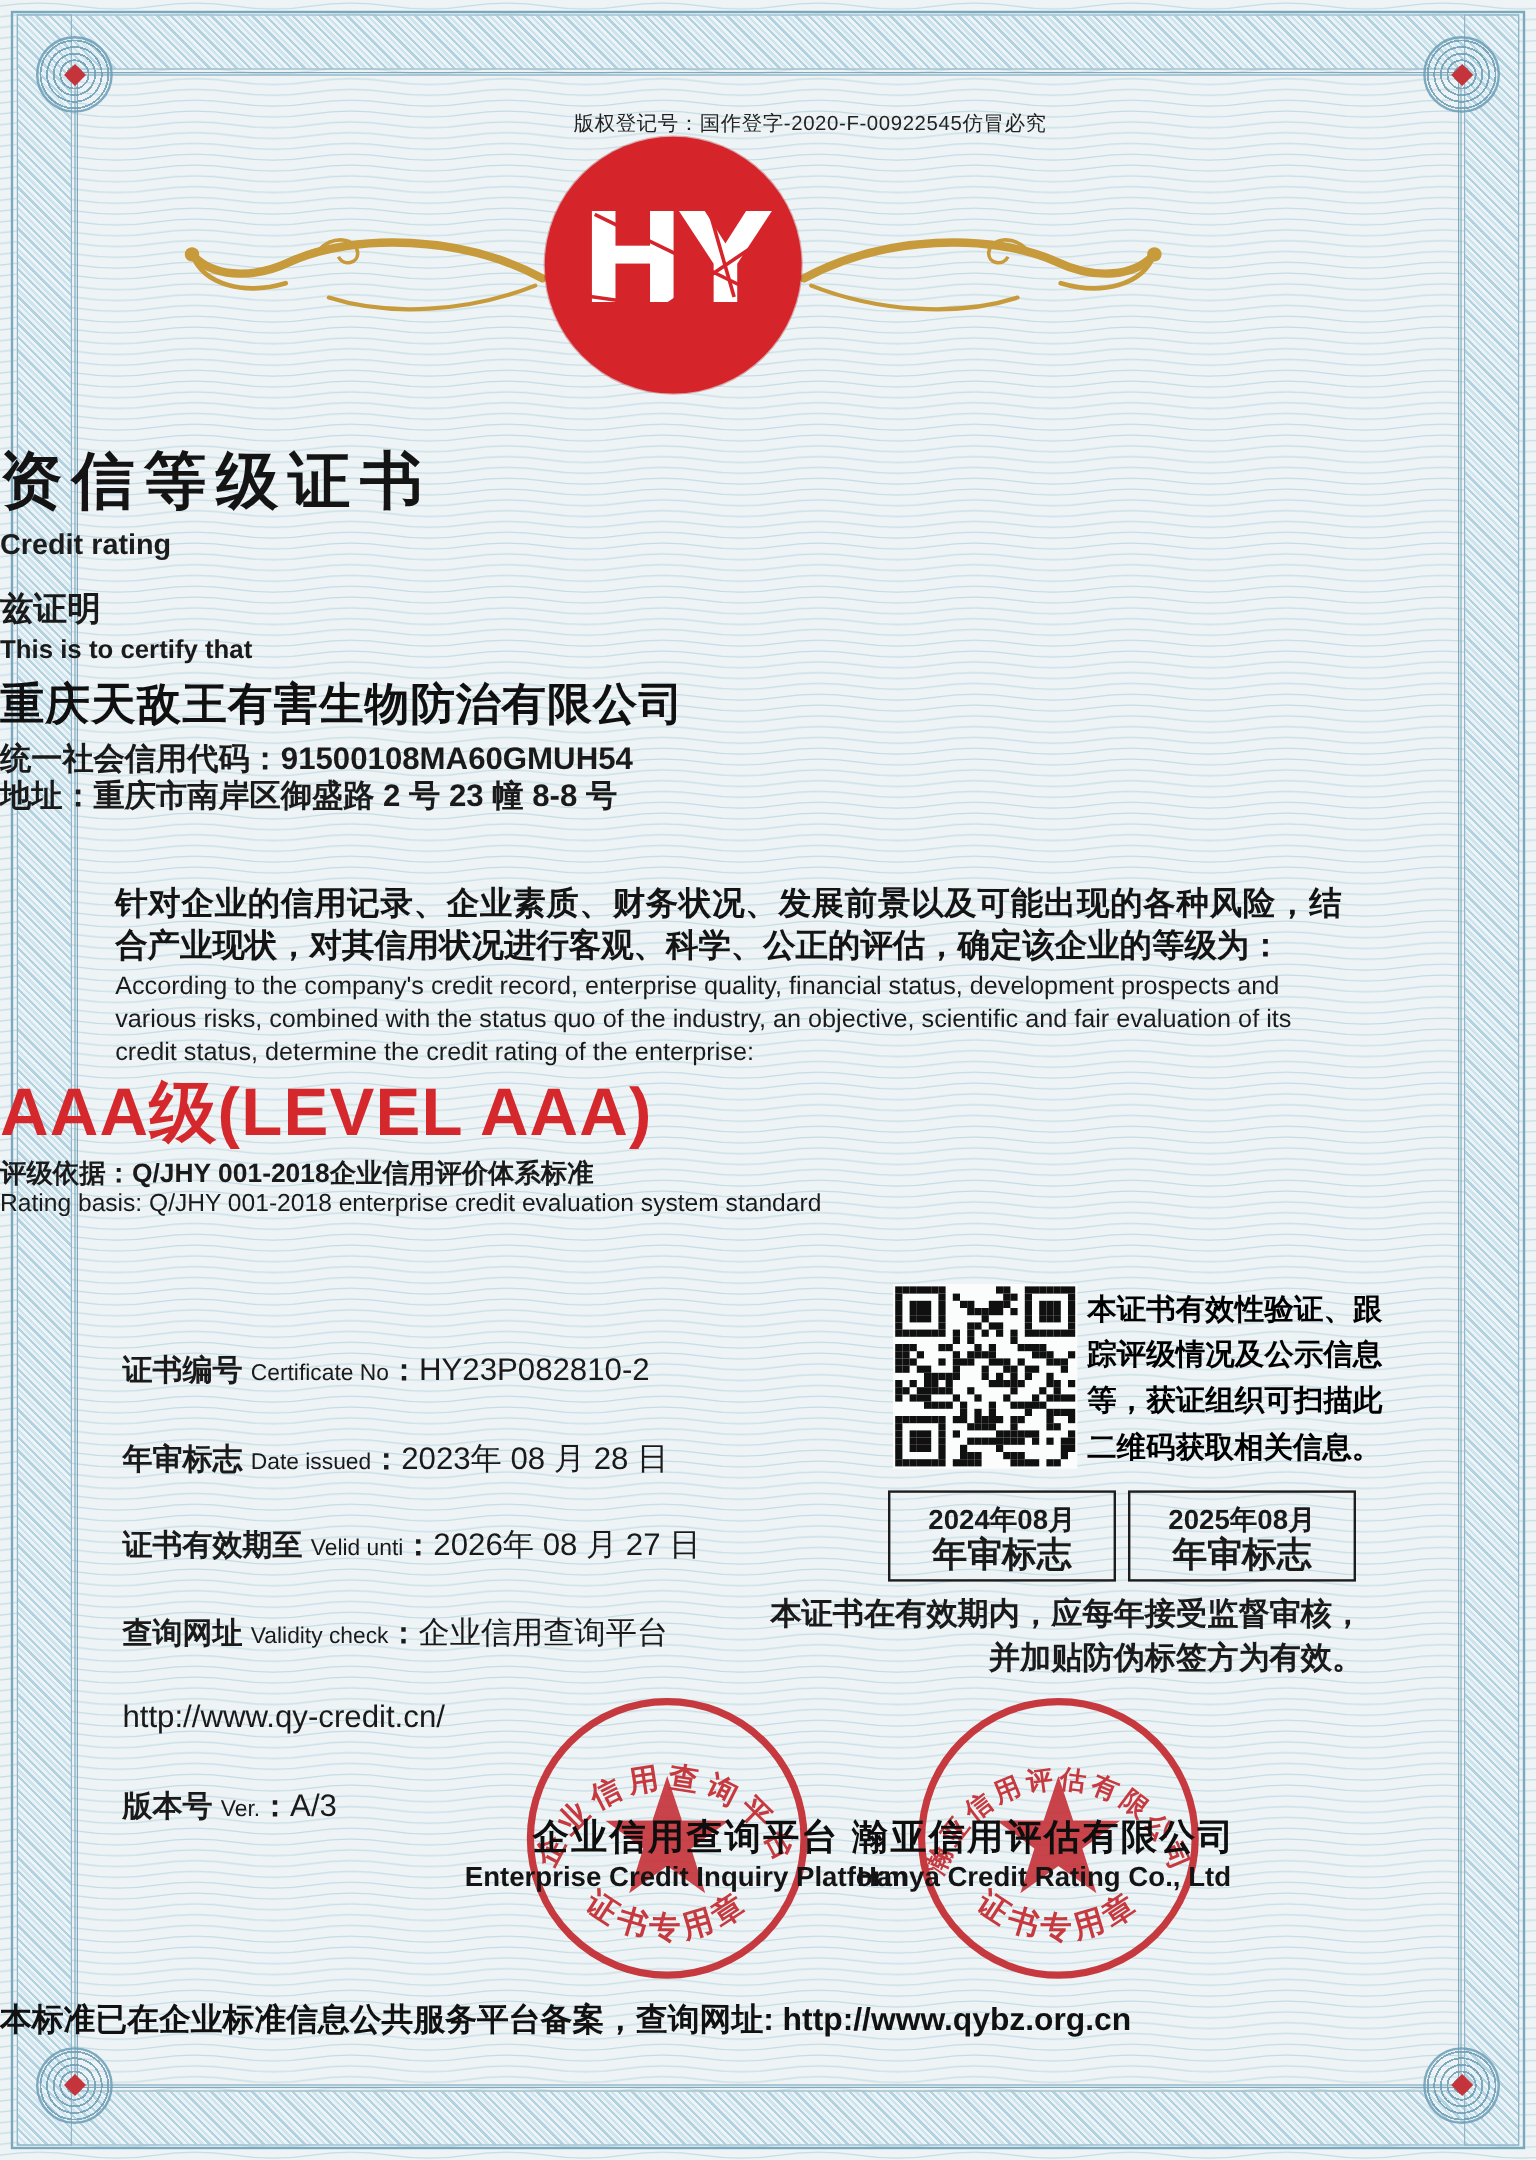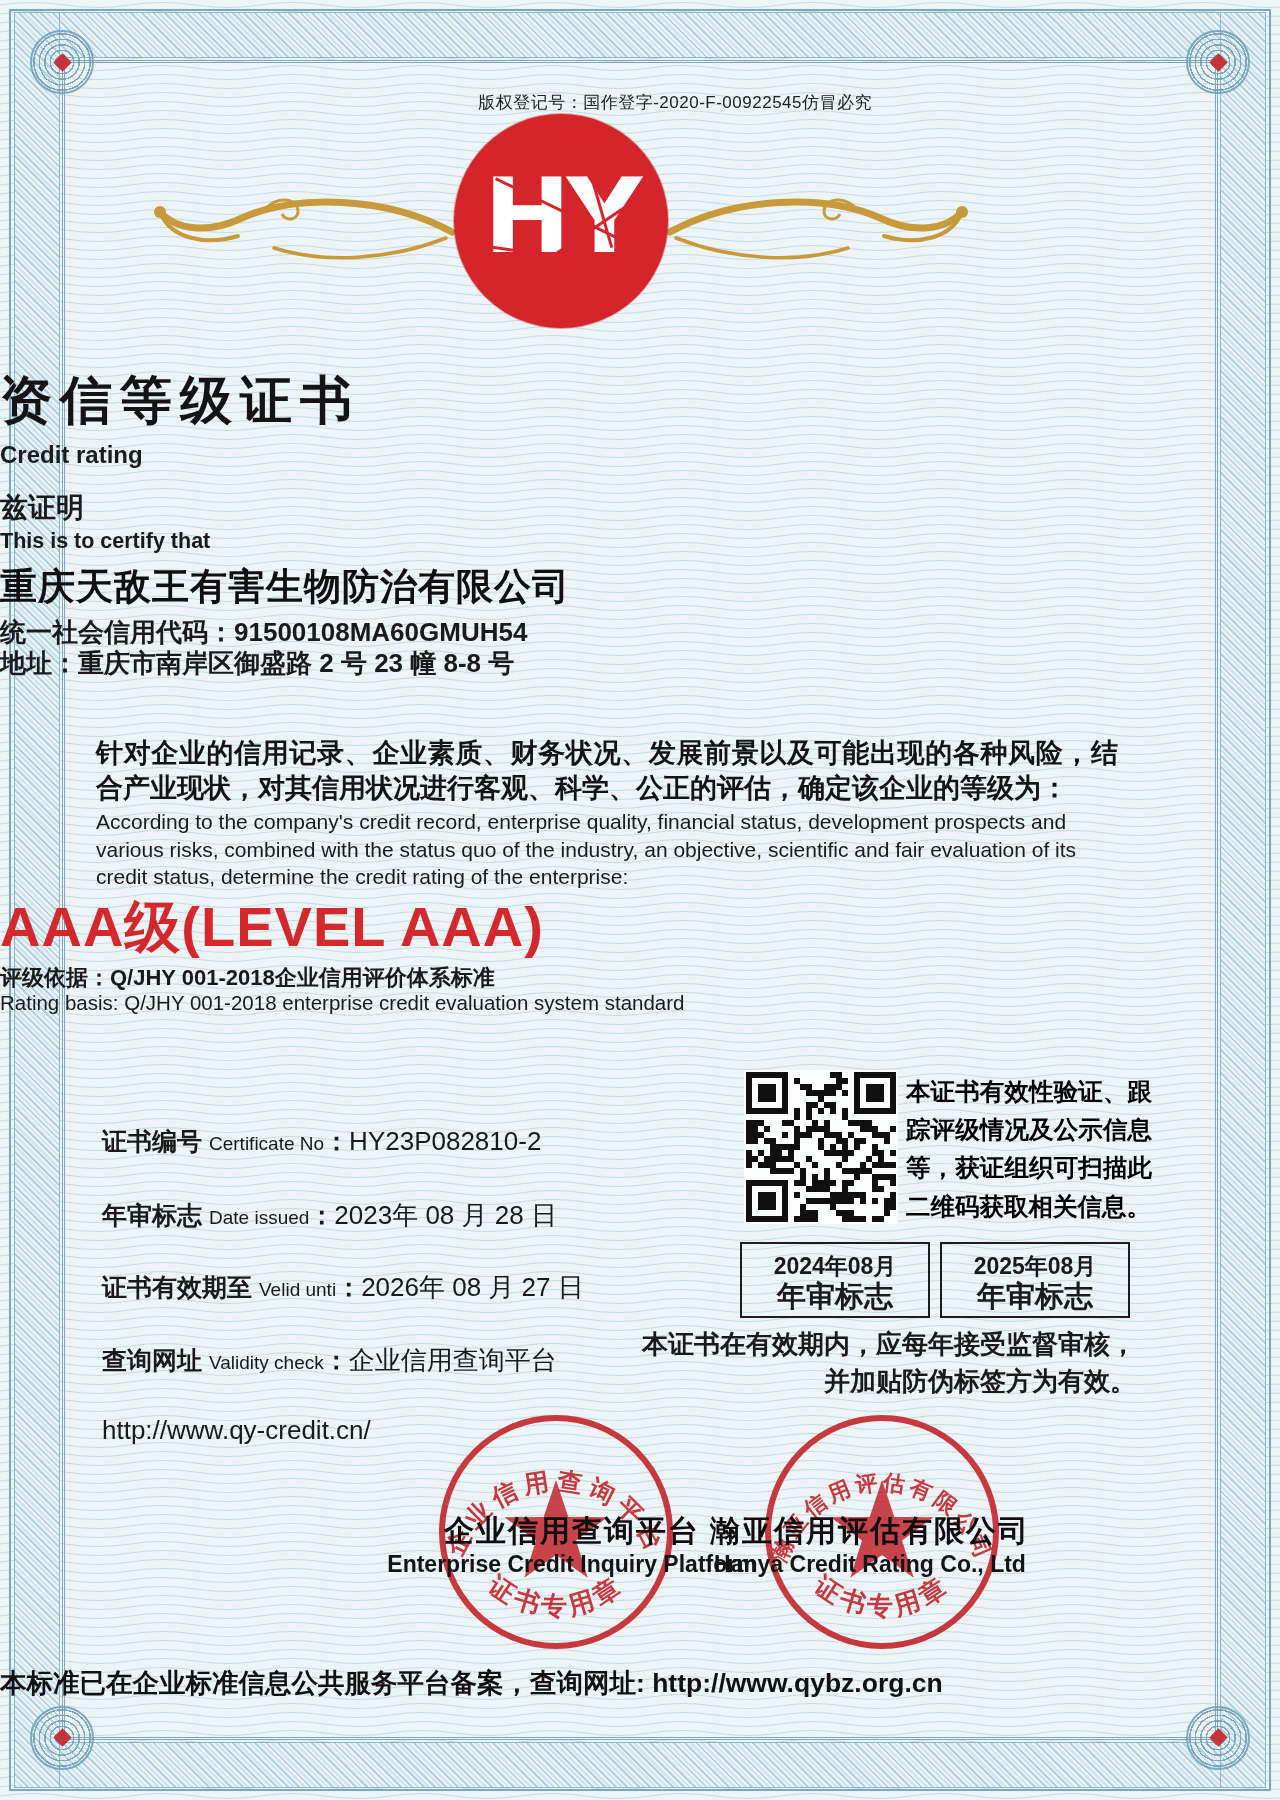--- a/index.html
+++ b/index.html
@@ -181,20 +181,23 @@
       <span class="lbl-cn">年审标志</span><span class="lbl-en">Date issued</span><span class="d-sep">：</span><span class="d-val">2023年 08 月 28 日</span>
     </div>
     <div class="d-line">
       <span class="lbl-cn">证书有效期至</span><span class="lbl-en">Velid unti</span><span class="d-sep">：</span><span class="d-val">2026年 08 月 27 日</span>
     </div>
     <div class="d-line">
       <span class="lbl-cn">查询网址</span><span class="lbl-en">Validity check</span><span class="d-sep">：</span><span class="d-val">企业信用查询平台</span>
     </div>
     <div class="d-line">
       <span class="d-val">http://www.qy-credit.cn/</span>
+    </div>
+    <div class="d-line">
+      <span class="lbl-cn">版本号</span><span class="lbl-en">Ver.</span><span class="d-sep">：</span><span class="d-val">A/3</span>
     </div>
   </div>
 
   <div class="abs qr-box">
     <svg id="qr" width="154" height="154">
       <rect width="154" height="154" fill="#fbfdfd"></rect>
     <rect x="2" y="2" width="6" height="6" fill="#101010"></rect>
         <rect x="8" y="2" width="6" height="6" fill="#101010"></rect>
         <rect x="14" y="2" width="6" height="6" fill="#101010"></rect>
         <rect x="20" y="2" width="6" height="6" fill="#101010"></rect>

